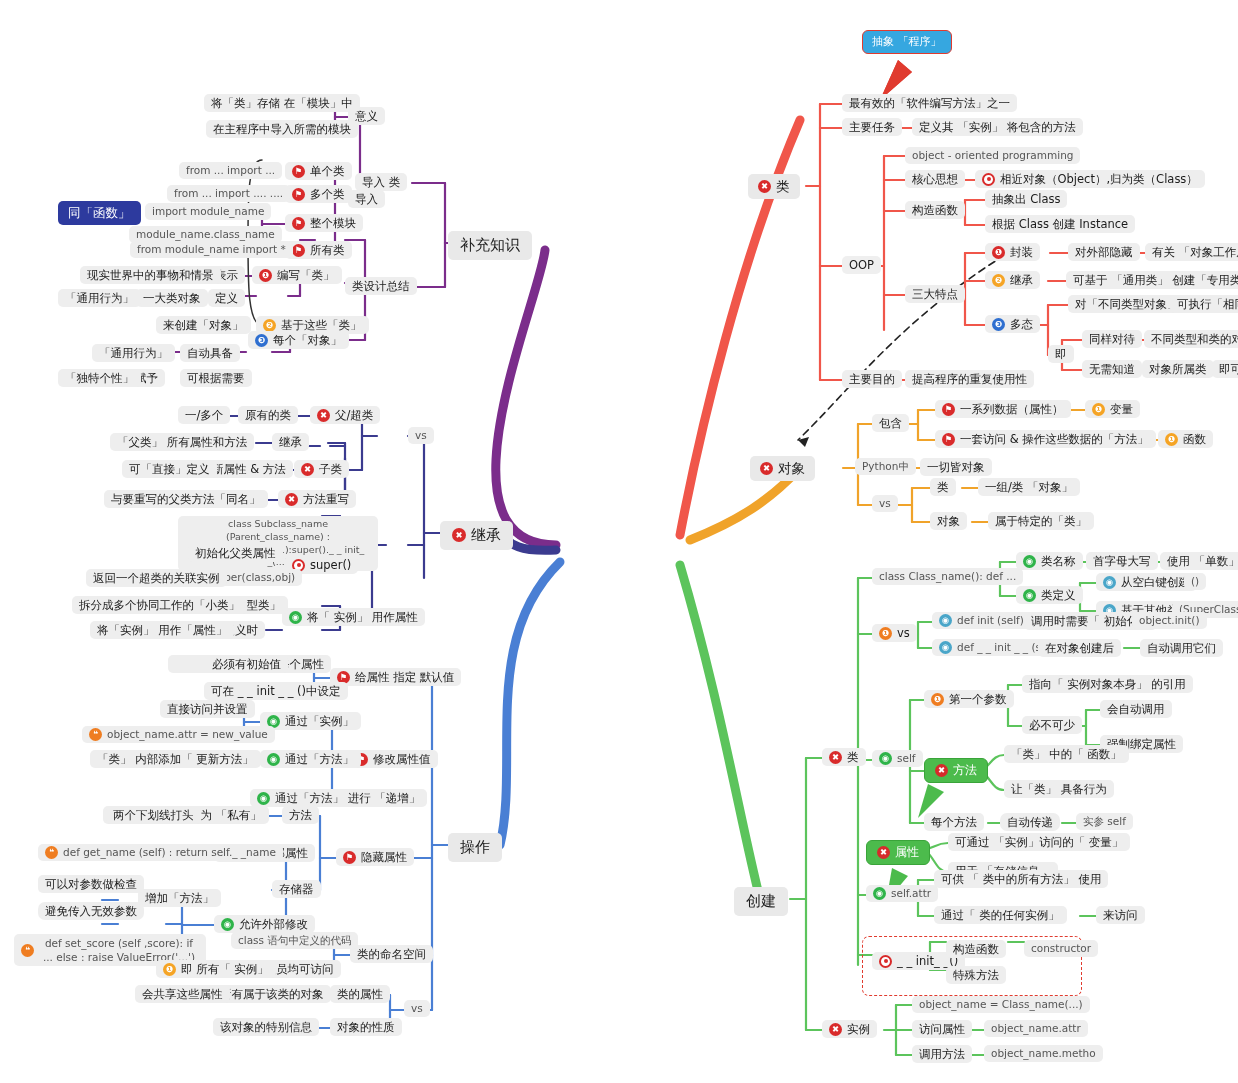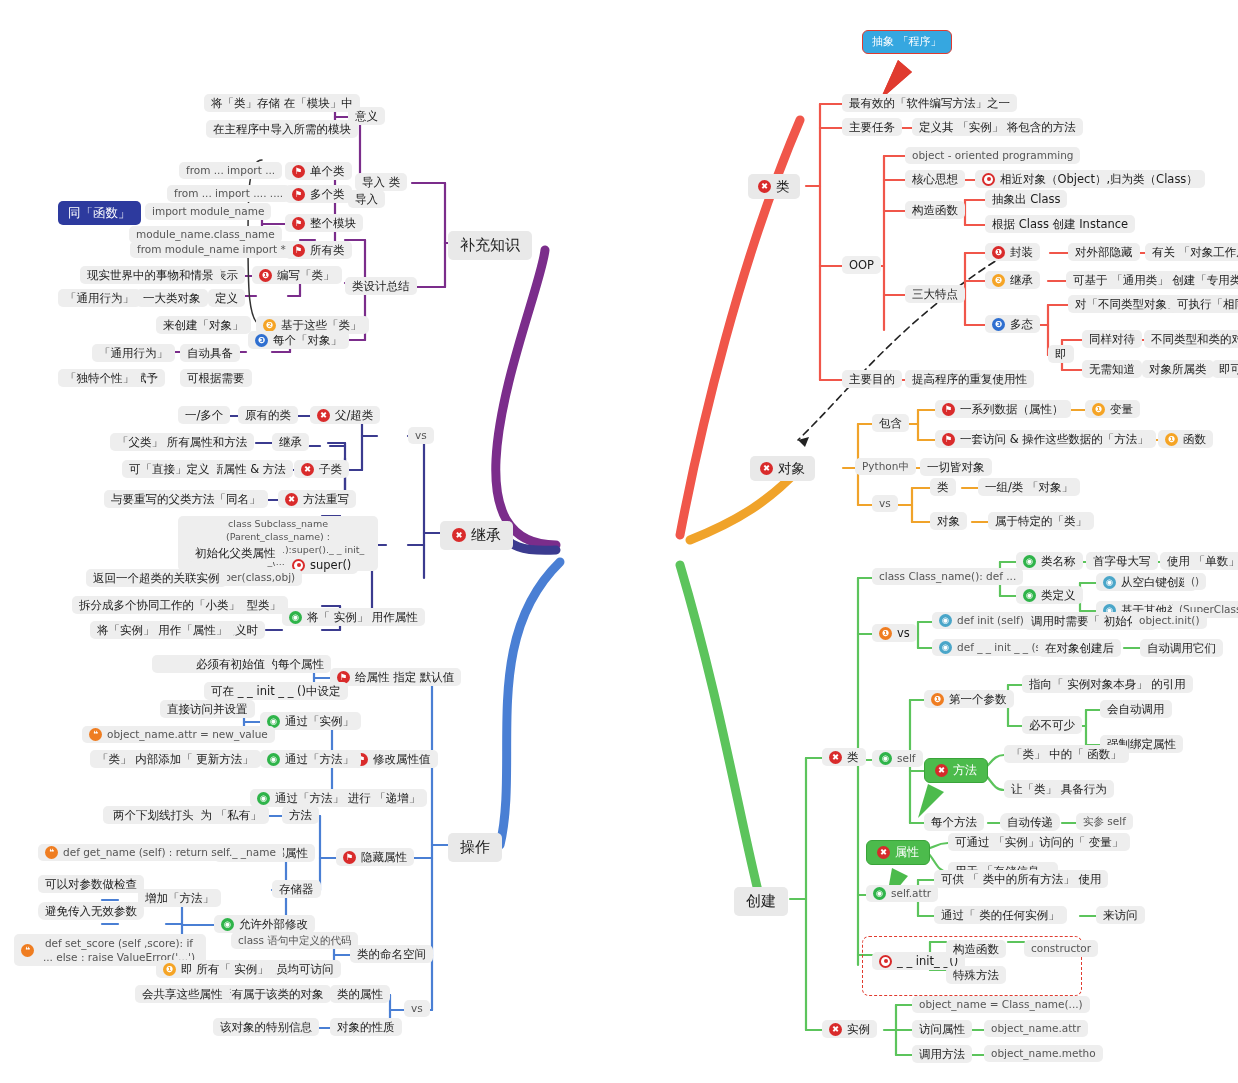--- a/index.html
+++ b/index.html
@@ -584,21 +584,21 @@
   <div class="node" style="left:205px;top:621px;">类定义时</div>
   <div class="node" style="left:90px;top:621px;">将「实例」 用作「属性」</div>
 
   <div class="node big" style="left:448px;top:833px;">操作</div>
 
   <div class="node" style="left:330px;top:668px;">
     <span class="mk mk-flag">⚑</span>
     <span>给属性 指定 默认值</span>
   </div>
   <div class="node" style="left:248px;top:655px;">类的每个属性</div>
-  <div class="node" style="left:152px;top:655px;padding-left:44px;">必须有初始值</div>
+  <div class="node" style="left:168px;top:655px;padding-left:44px;">必须有初始值</div>
   <div class="node" style="left:204px;top:682px;">可在 _ _ init _ _ ()中设定</div>
 
   <div class="node" style="left:348px;top:750px;">
     <span class="mk mk-flag">⚑</span>
     <span>修改属性值</span>
   </div>
   <div class="node" style="left:260px;top:712px;">
     <span class="mk mk-green">◉</span>
     <span>通过「实例」</span>
   </div>

